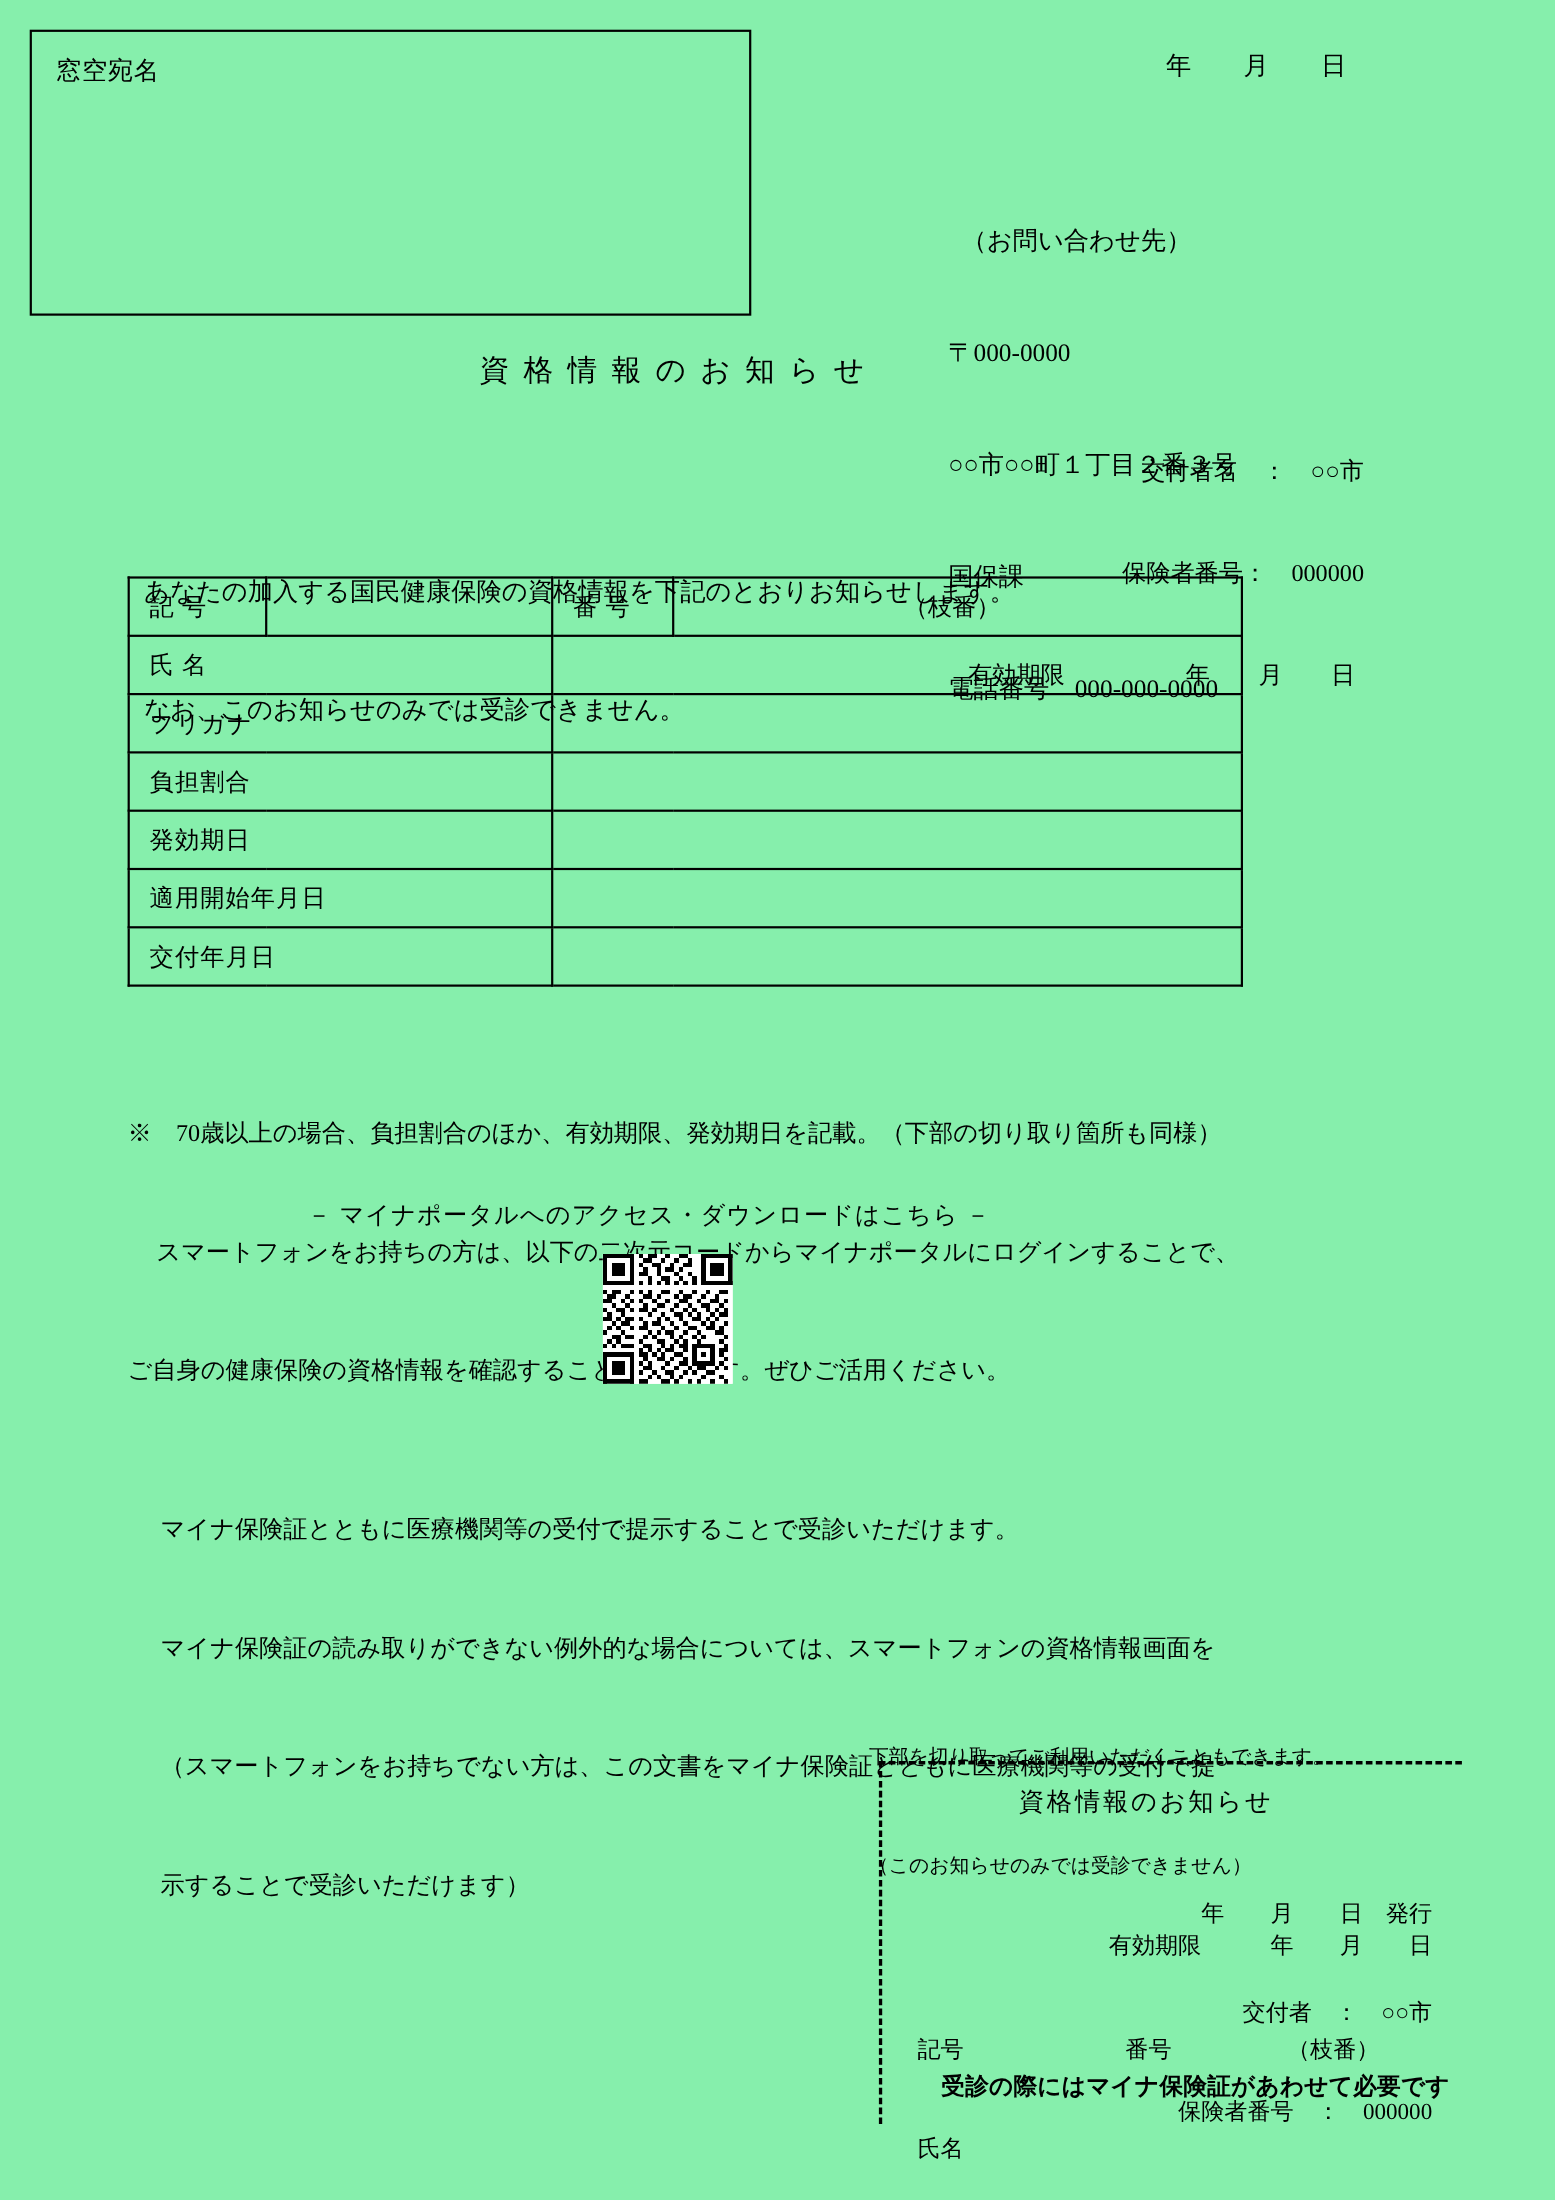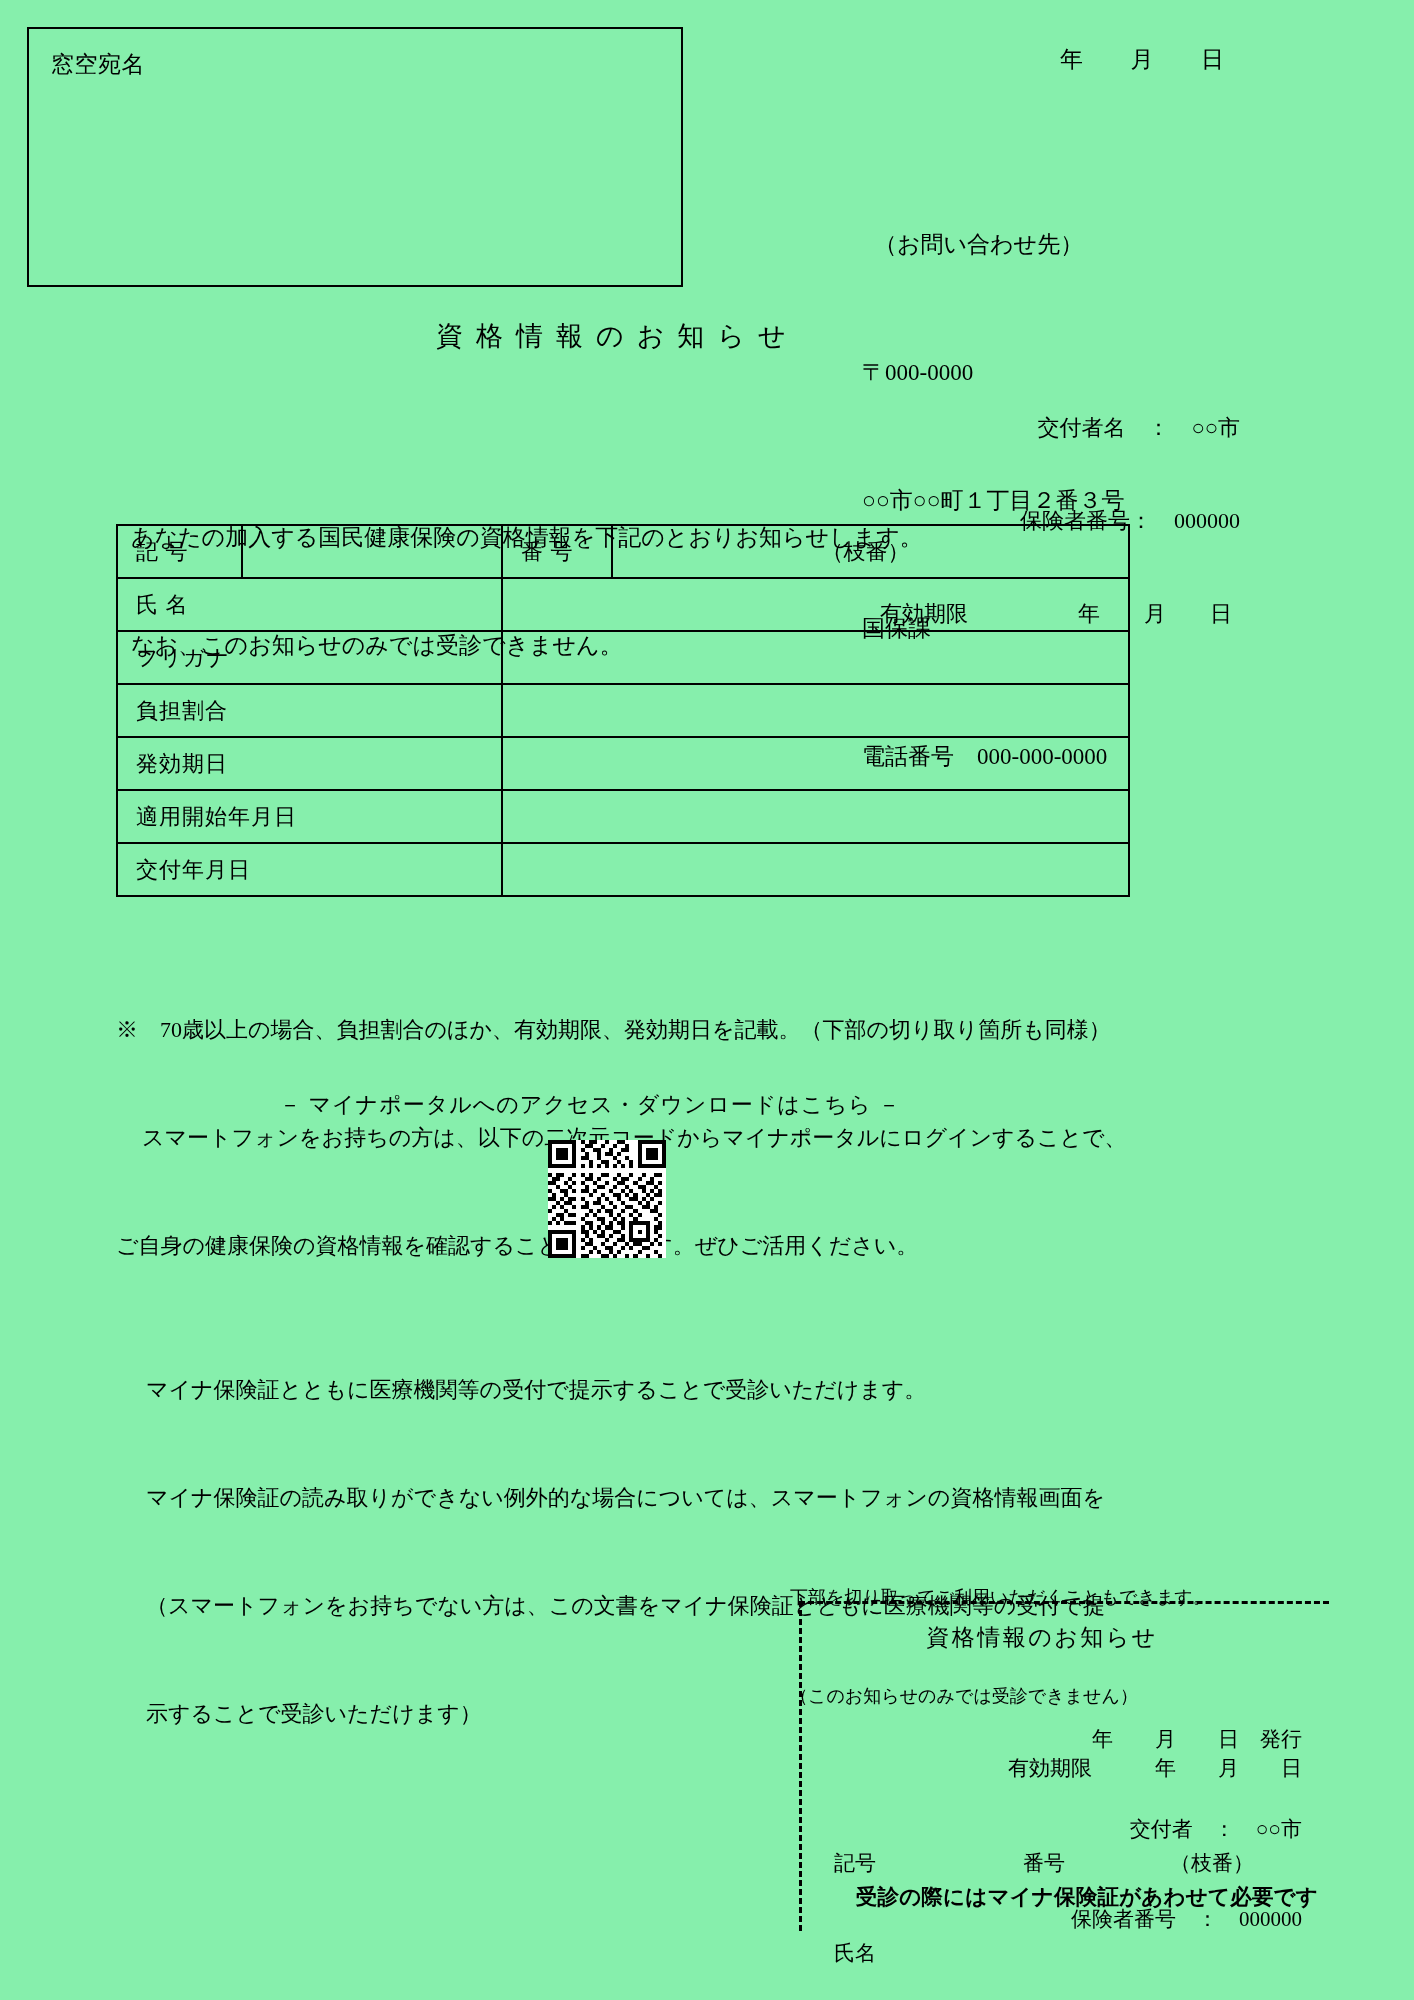--- a/index.html
+++ b/index.html
@@ -50,21 +50,21 @@
 
   
   .contact {
     position: absolute;
     left: 862px;
     top: 134px;
     font-size: 23px;
     line-height: 34px;
     white-space: pre;
   }
-  .contact div { white-space: pre; margin-top: 26px; }
+  .contact div { white-space: pre; }
   .contact .indent { padding-left: 12px; }
 
   
   .main-title {
     position: absolute;
     left: 436px;
     top: 318px;
     font-size: 27px;
     letter-spacing: 13px;
     white-space: pre;

